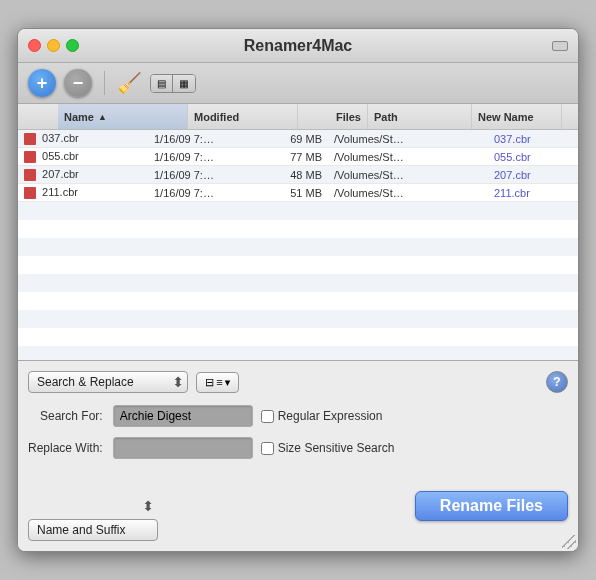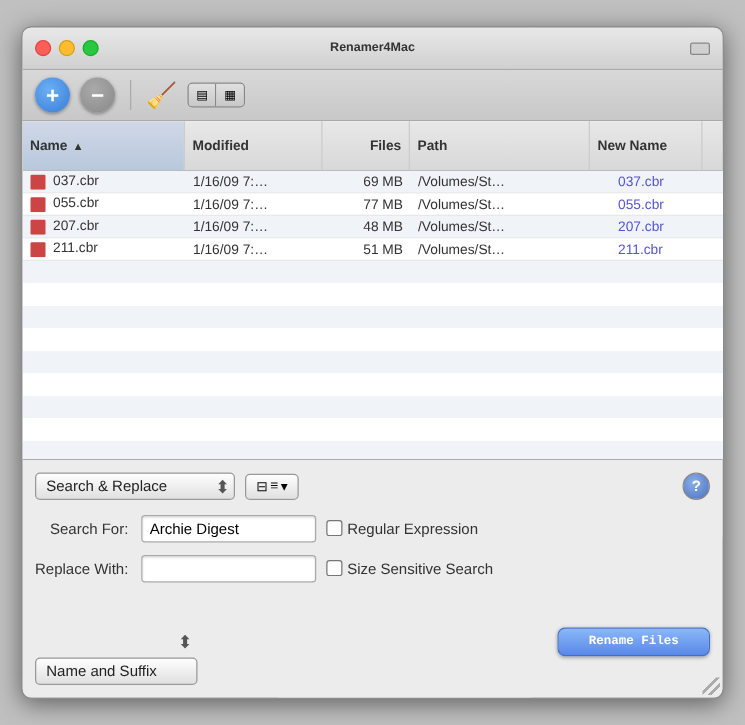--- a/index.html
+++ b/index.html
@@ -41,21 +41,21 @@
       border-radius: 50%;
       cursor: pointer;
     }
     .traffic-light.close { background: #ff5f57; border: 1px solid #e0443e; }
     .traffic-light.minimize { background: #febc2e; border: 1px solid #d4a017; }
     .traffic-light.maximize { background: #28c840; border: 1px solid #1aab29; }
     .title {
       position: absolute;
       left: 50%;
       transform: translateX(-50%);
-      font-size: 10px;
+      font-size: 16px;
       font-weight: bold;
       color: #333;
     }
     .win-btn {
       margin-left: auto;
       width: 16px;
       height: 10px;
       border: 1px solid #888;
       border-radius: 2px;
       background: #d0d0d0;
@@ -122,22 +122,23 @@
     
     .file-list-container {
       background: white;
       border-bottom: 1px solid #aaa;
     }
     .file-list-header {
       display: grid;
       grid-template-columns: 130px 110px 70px 1fr 90px 16px;
       background: linear-gradient(to bottom, #e8e8e8, #d8d8d8);
       border-bottom: 1px solid #bbb;
-      height: 40px;
-      align-items: center;
+      height: 26px;
+      align-items: center;
+      padding-left: 40px;
     }
     .col-header {
       padding: 0 6px;
       font-size: 11px;
       color: #333;
       font-weight: bold;
       border-right: 1px solid #ccc;
       height: 100%;
       display: flex;
       align-items: center;
@@ -269,27 +270,27 @@
     .form-row {
       display: flex;
       align-items: center;
       gap: 8px;
     }
     .text-input {
       border: 1px solid #aaa;
       border-radius: 3px;
       padding: 3px 6px;
       font-size: 12px;
-      background: #ffffff;
+      background: #a3a3a3;
       width: 140px;
       box-shadow: inset 0 1px 2px rgba(0,0,0,0.15);
     }
     .checkbox-label {
       display: flex;
-      align-items: flex-start;
+      align-items: flex-end;
       gap: 4px;
       font-size: 12px;
       color: #333;
       cursor: pointer;
     }
     .checkbox-input {
       width: 13px;
       height: 13px;
       cursor: pointer;
     }
@@ -297,26 +298,25 @@
       display: flex;
       align-items: center;
       justify-content: space-between;
       margin-top: 4px;
     }
     .rename-btn {
       background: linear-gradient(to bottom, #8ab8f8, #5a88e8);
       border: 1px solid #4070cc;
       border-radius: 6px;
       color: white;
-      font-size: 10px;
+      font-size: 16px;
       font-weight: bold;
       padding: 5px 24px;
       cursor: pointer;
       box-shadow: 0 1px 3px rgba(0,0,0,0.3);
-      font-family: Liberation Mono, monospace;
     }
     .resize-handle {
       width: 14px;
       height: 14px;
       background: linear-gradient(135deg, transparent 40%, #aaa 40%, #aaa 50%, transparent 50%, transparent 65%, #aaa 65%, #aaa 75%, transparent 75%);
       position: absolute;
       bottom: 2px;
       right: 2px;
     }
   </style>

